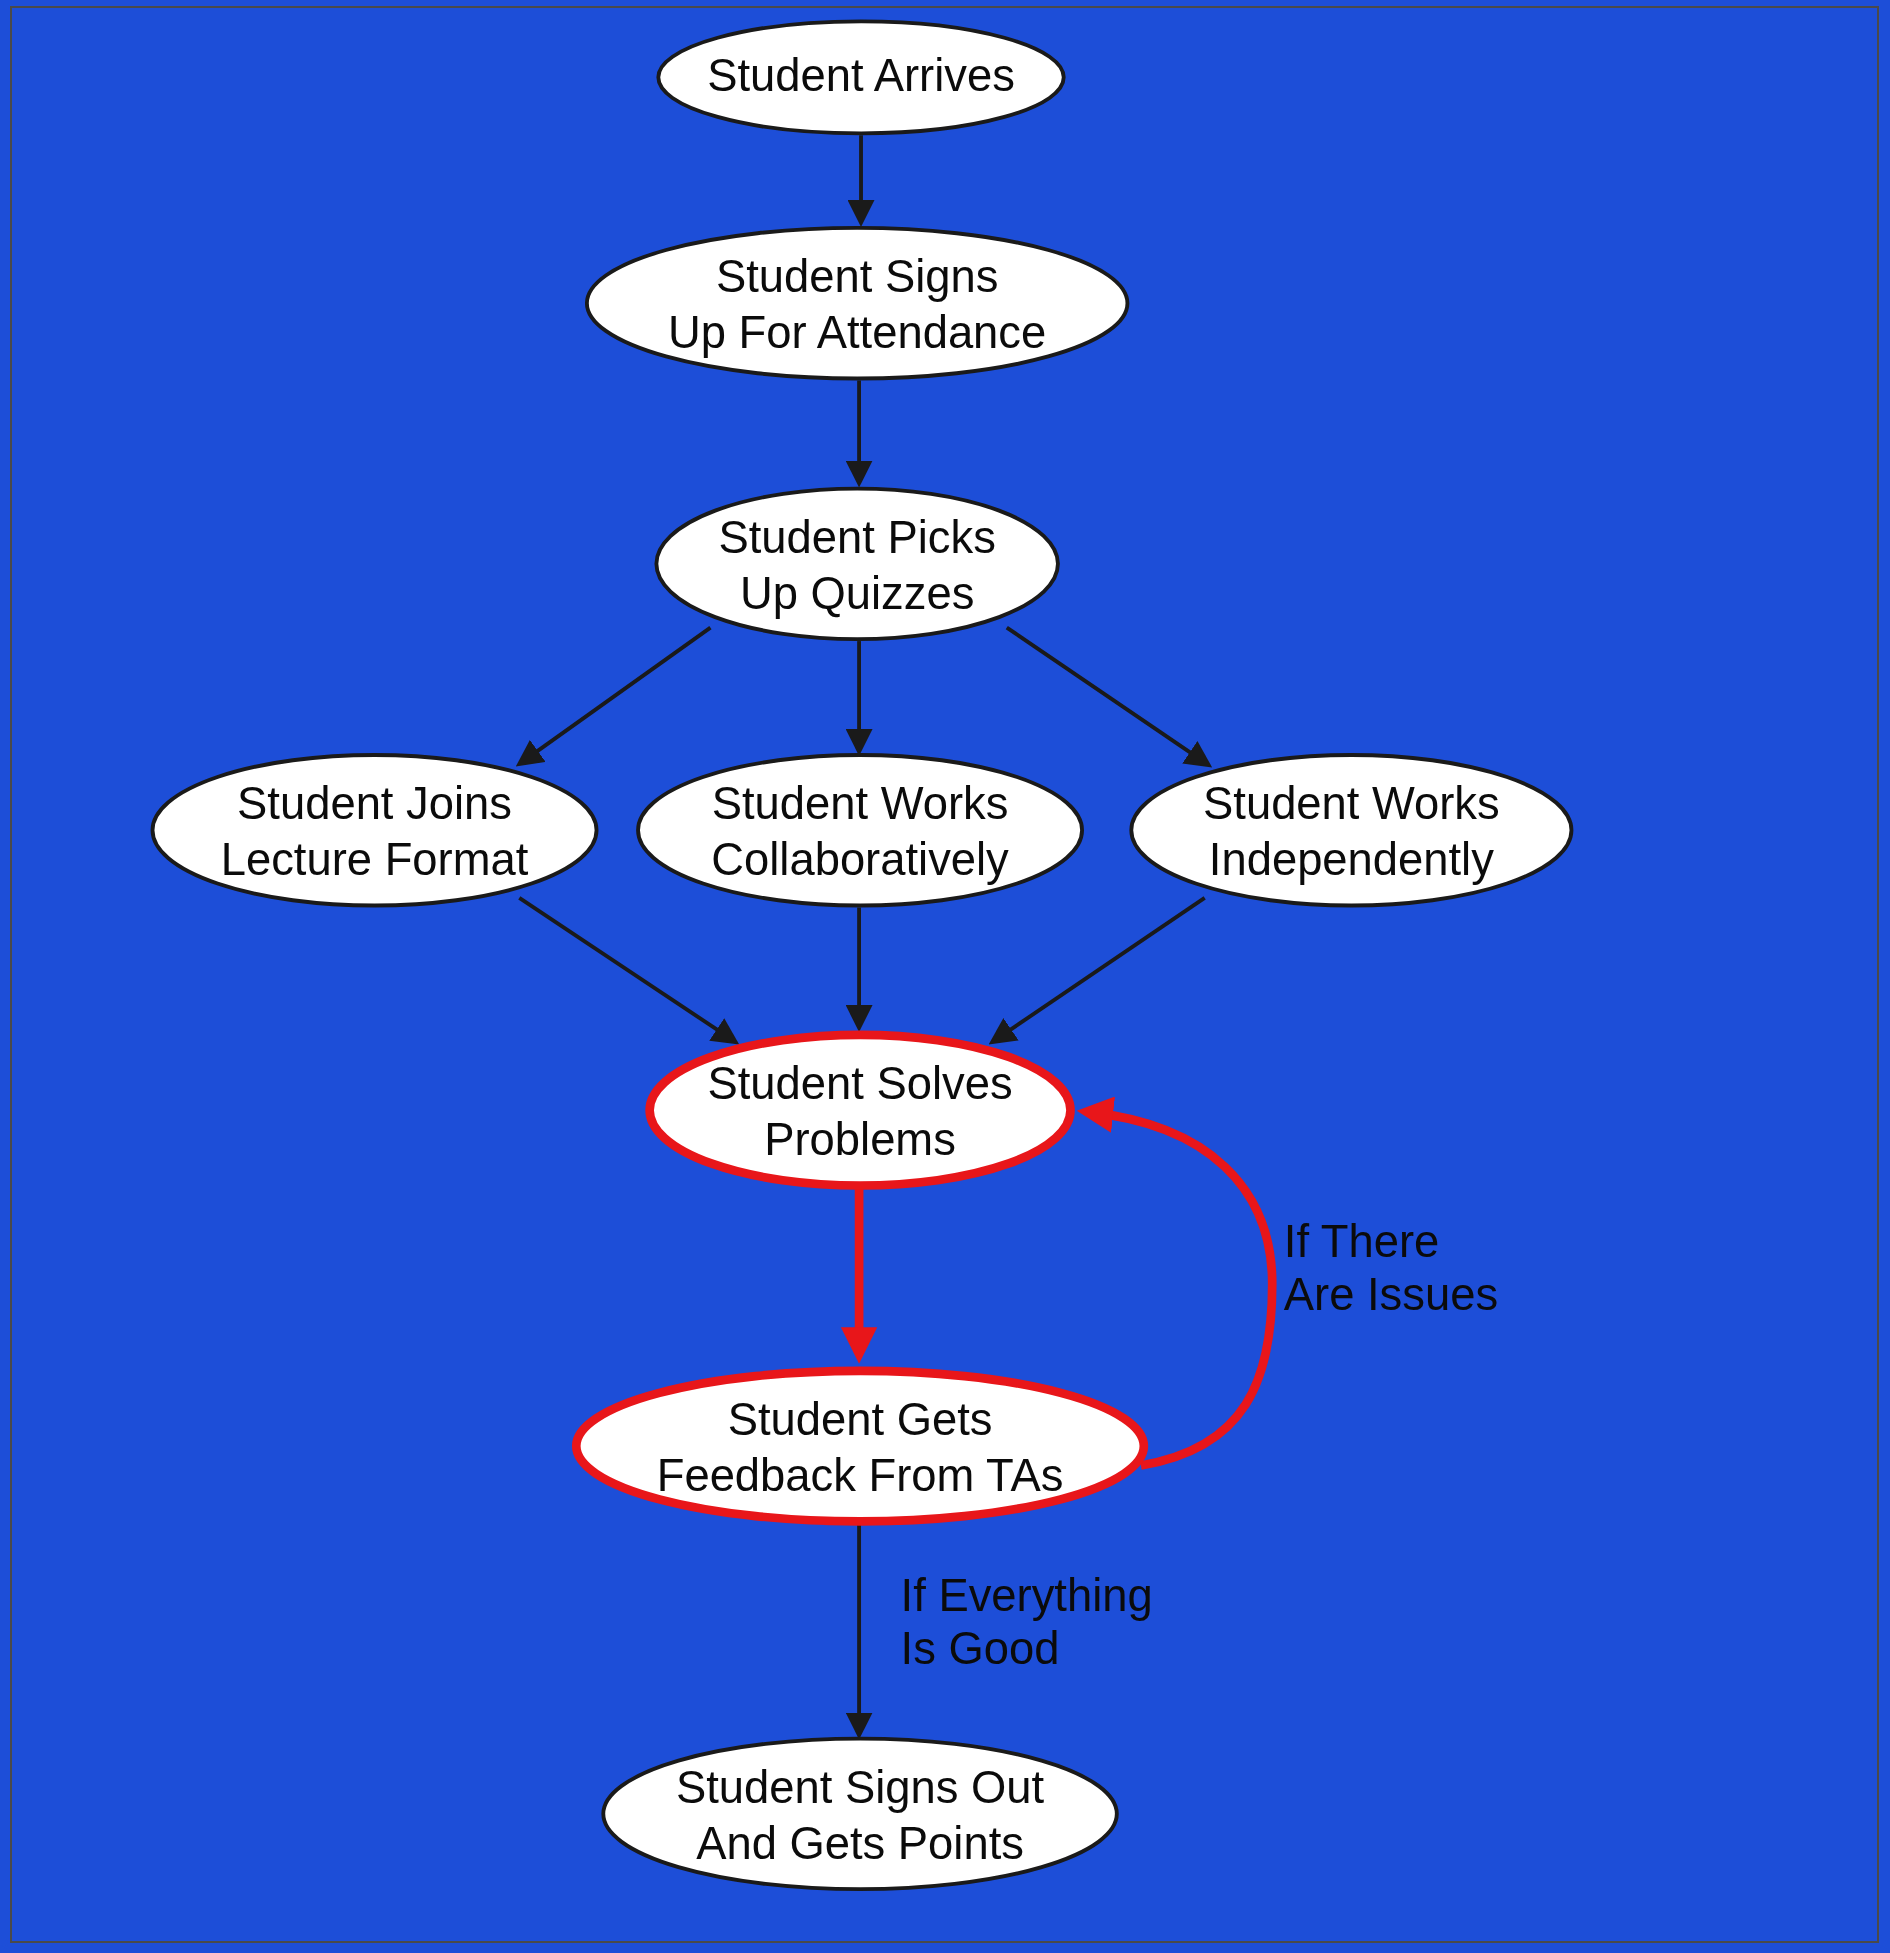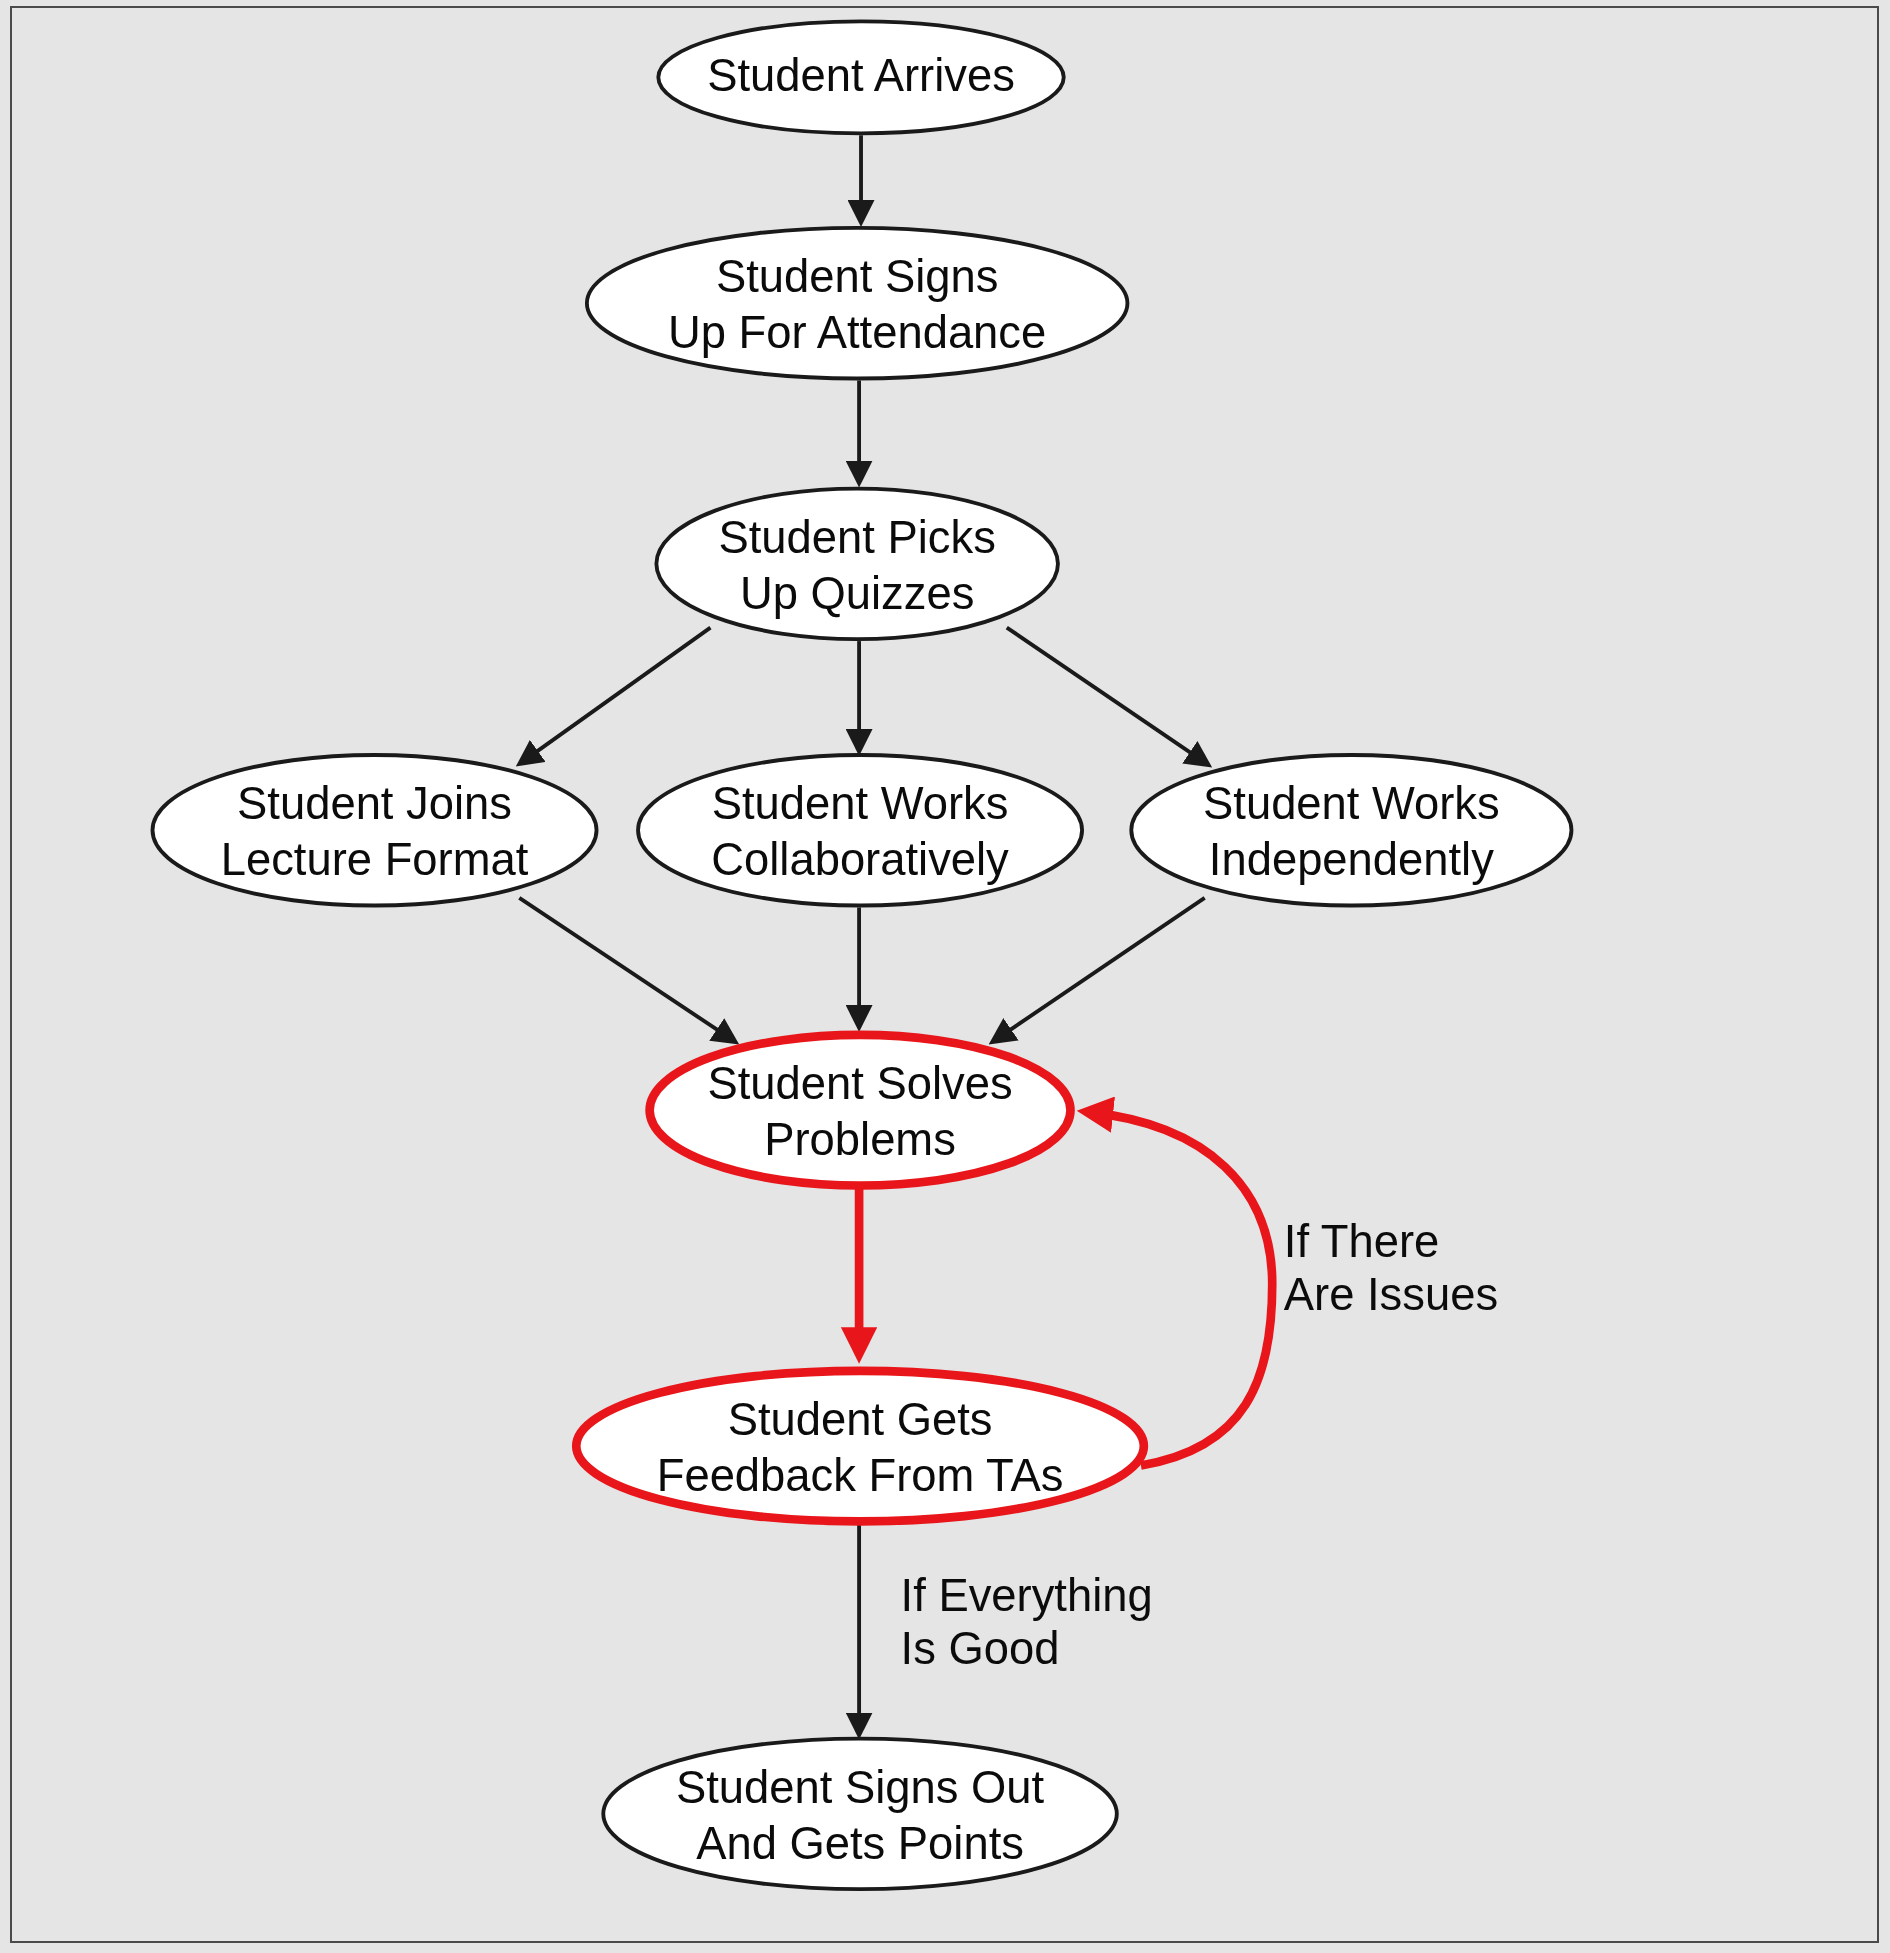--- a/index.html
+++ b/index.html
@@ -8,21 +8,21 @@
     padding: 0;
     background: #ffffff;
   }
   body {
     font-family: "Liberation Sans", sans-serif;
   }
   #canvas {
     position: relative;
     width: 1890px;
     height: 1953px;
-    background: #e5e5e5;
+    background: #1d4ed8;
     overflow: hidden;
   }
   
   #frame {
     position: absolute;
     left: 9.7px;
     top: 5.8px;
     width: 1869px;
     height: 1937px;
     border: 2.9px solid #4a4a4a;

